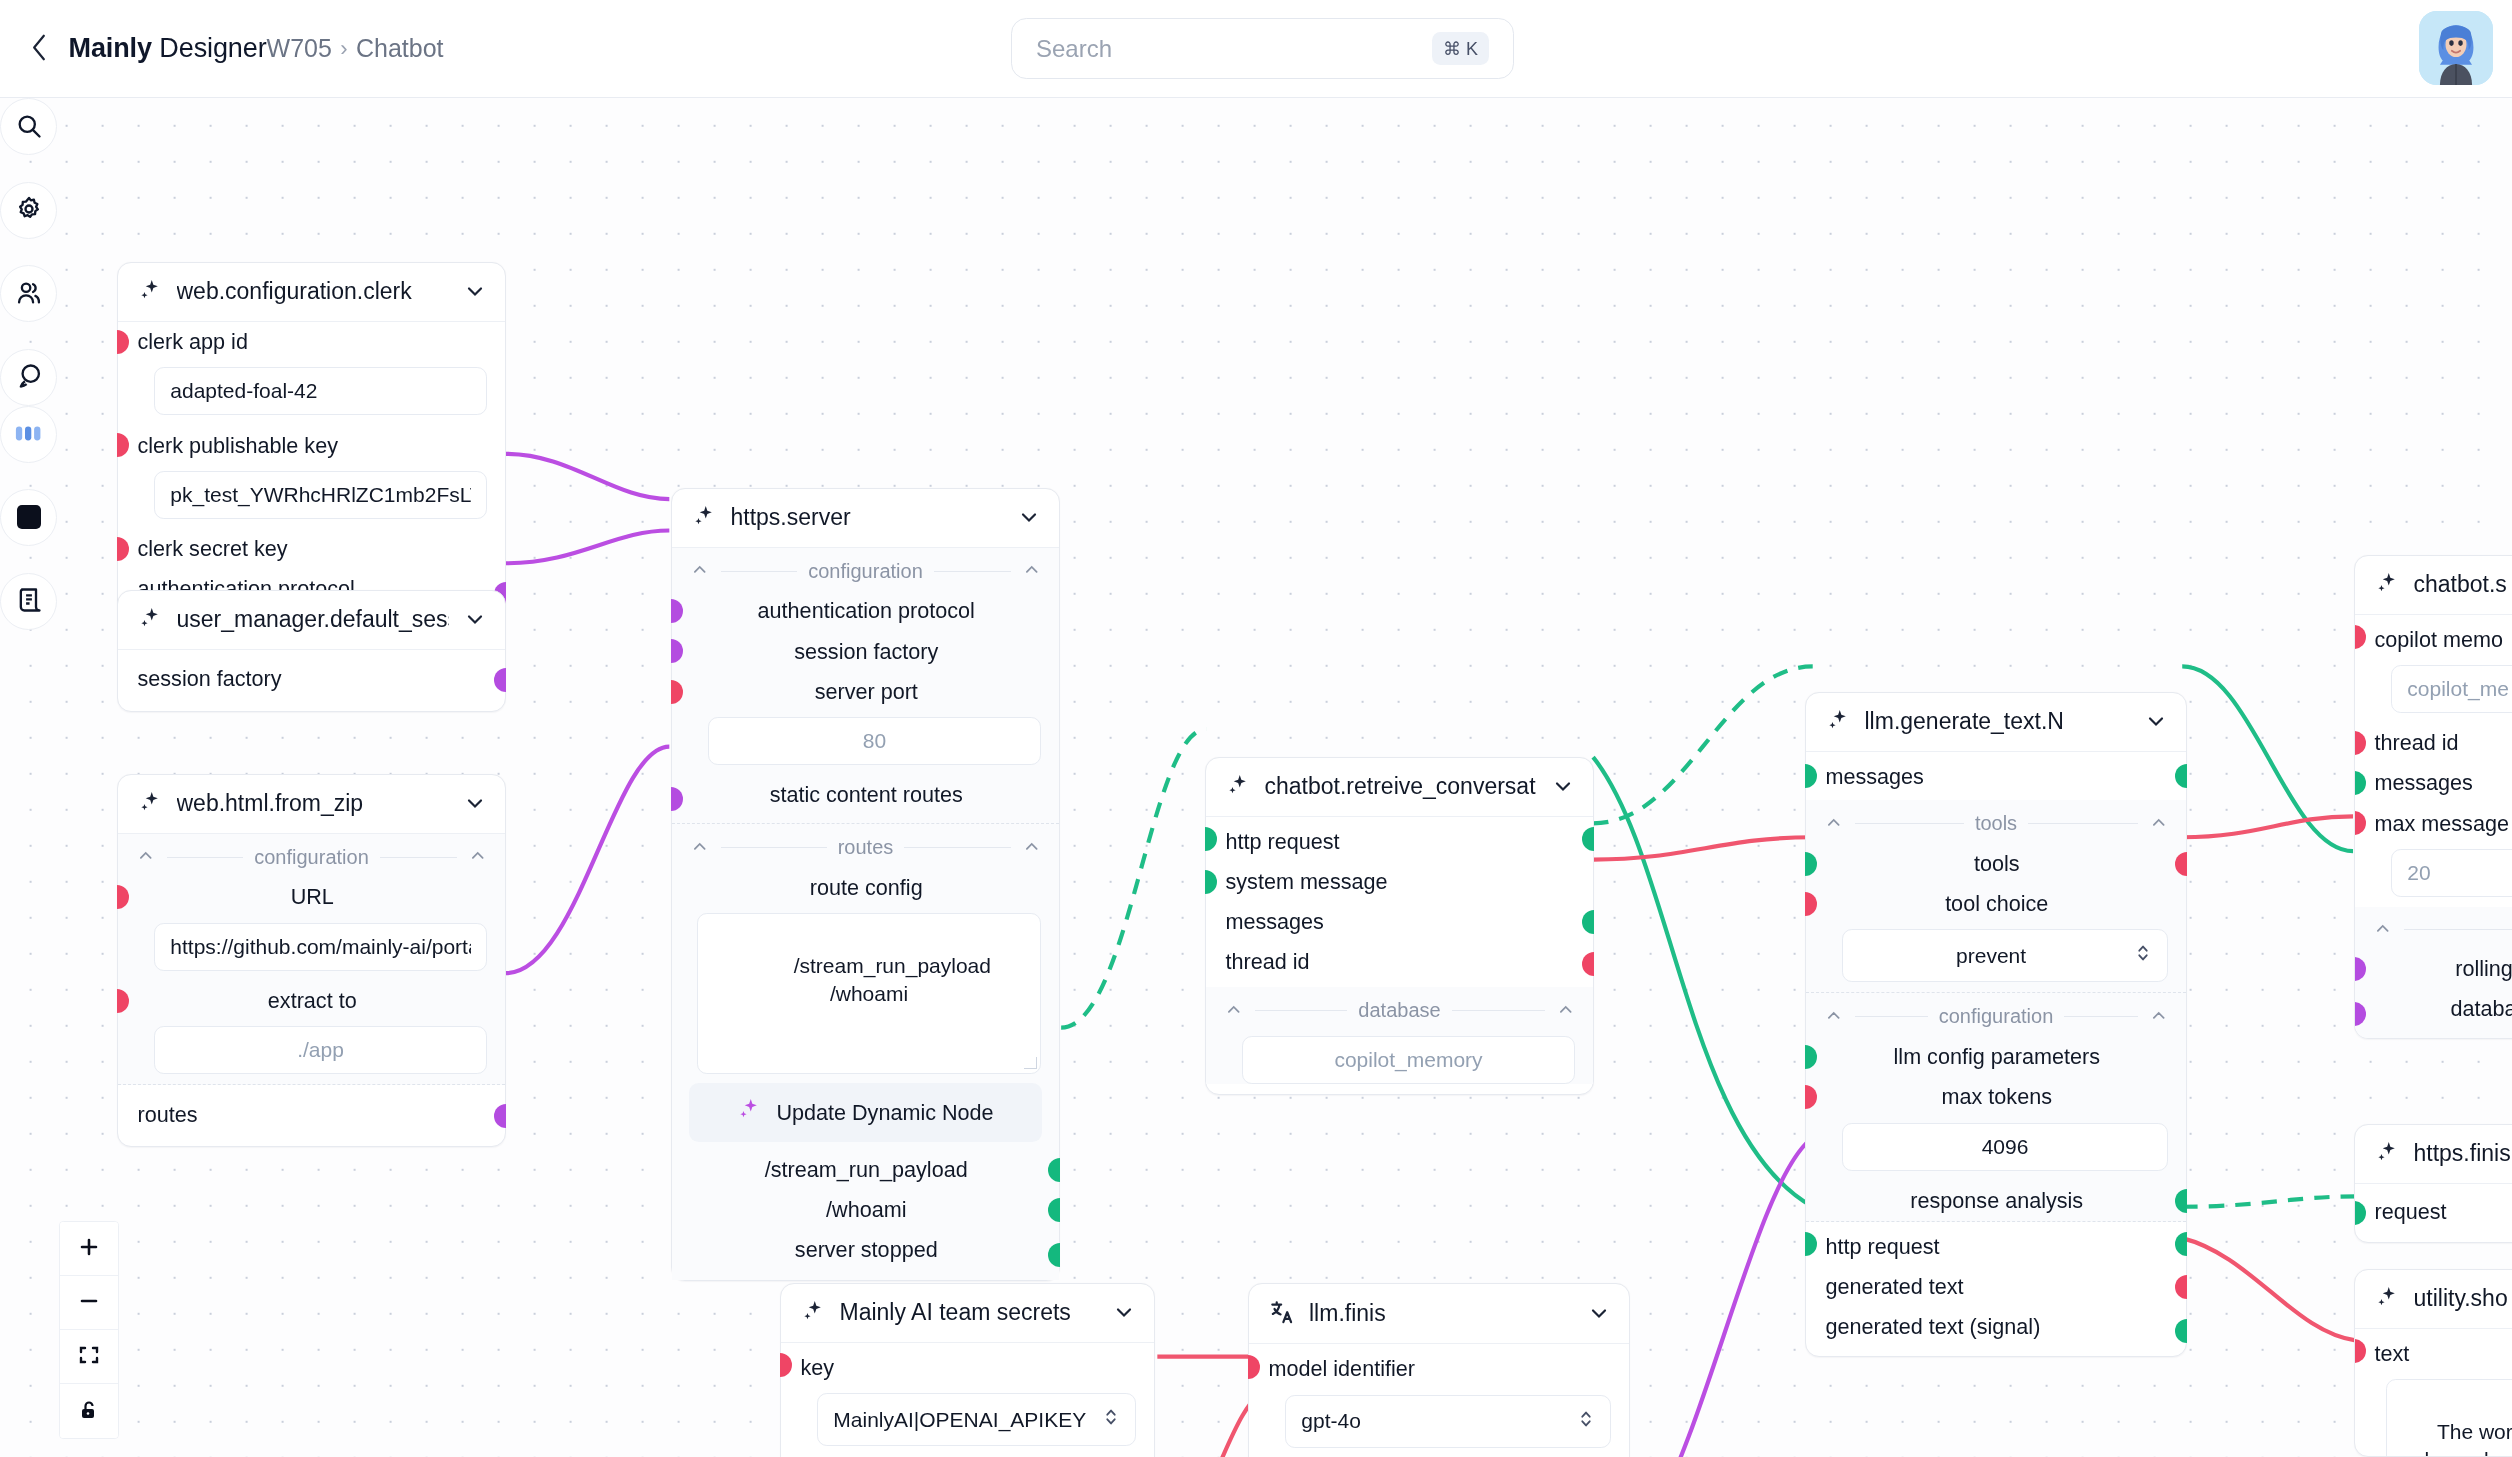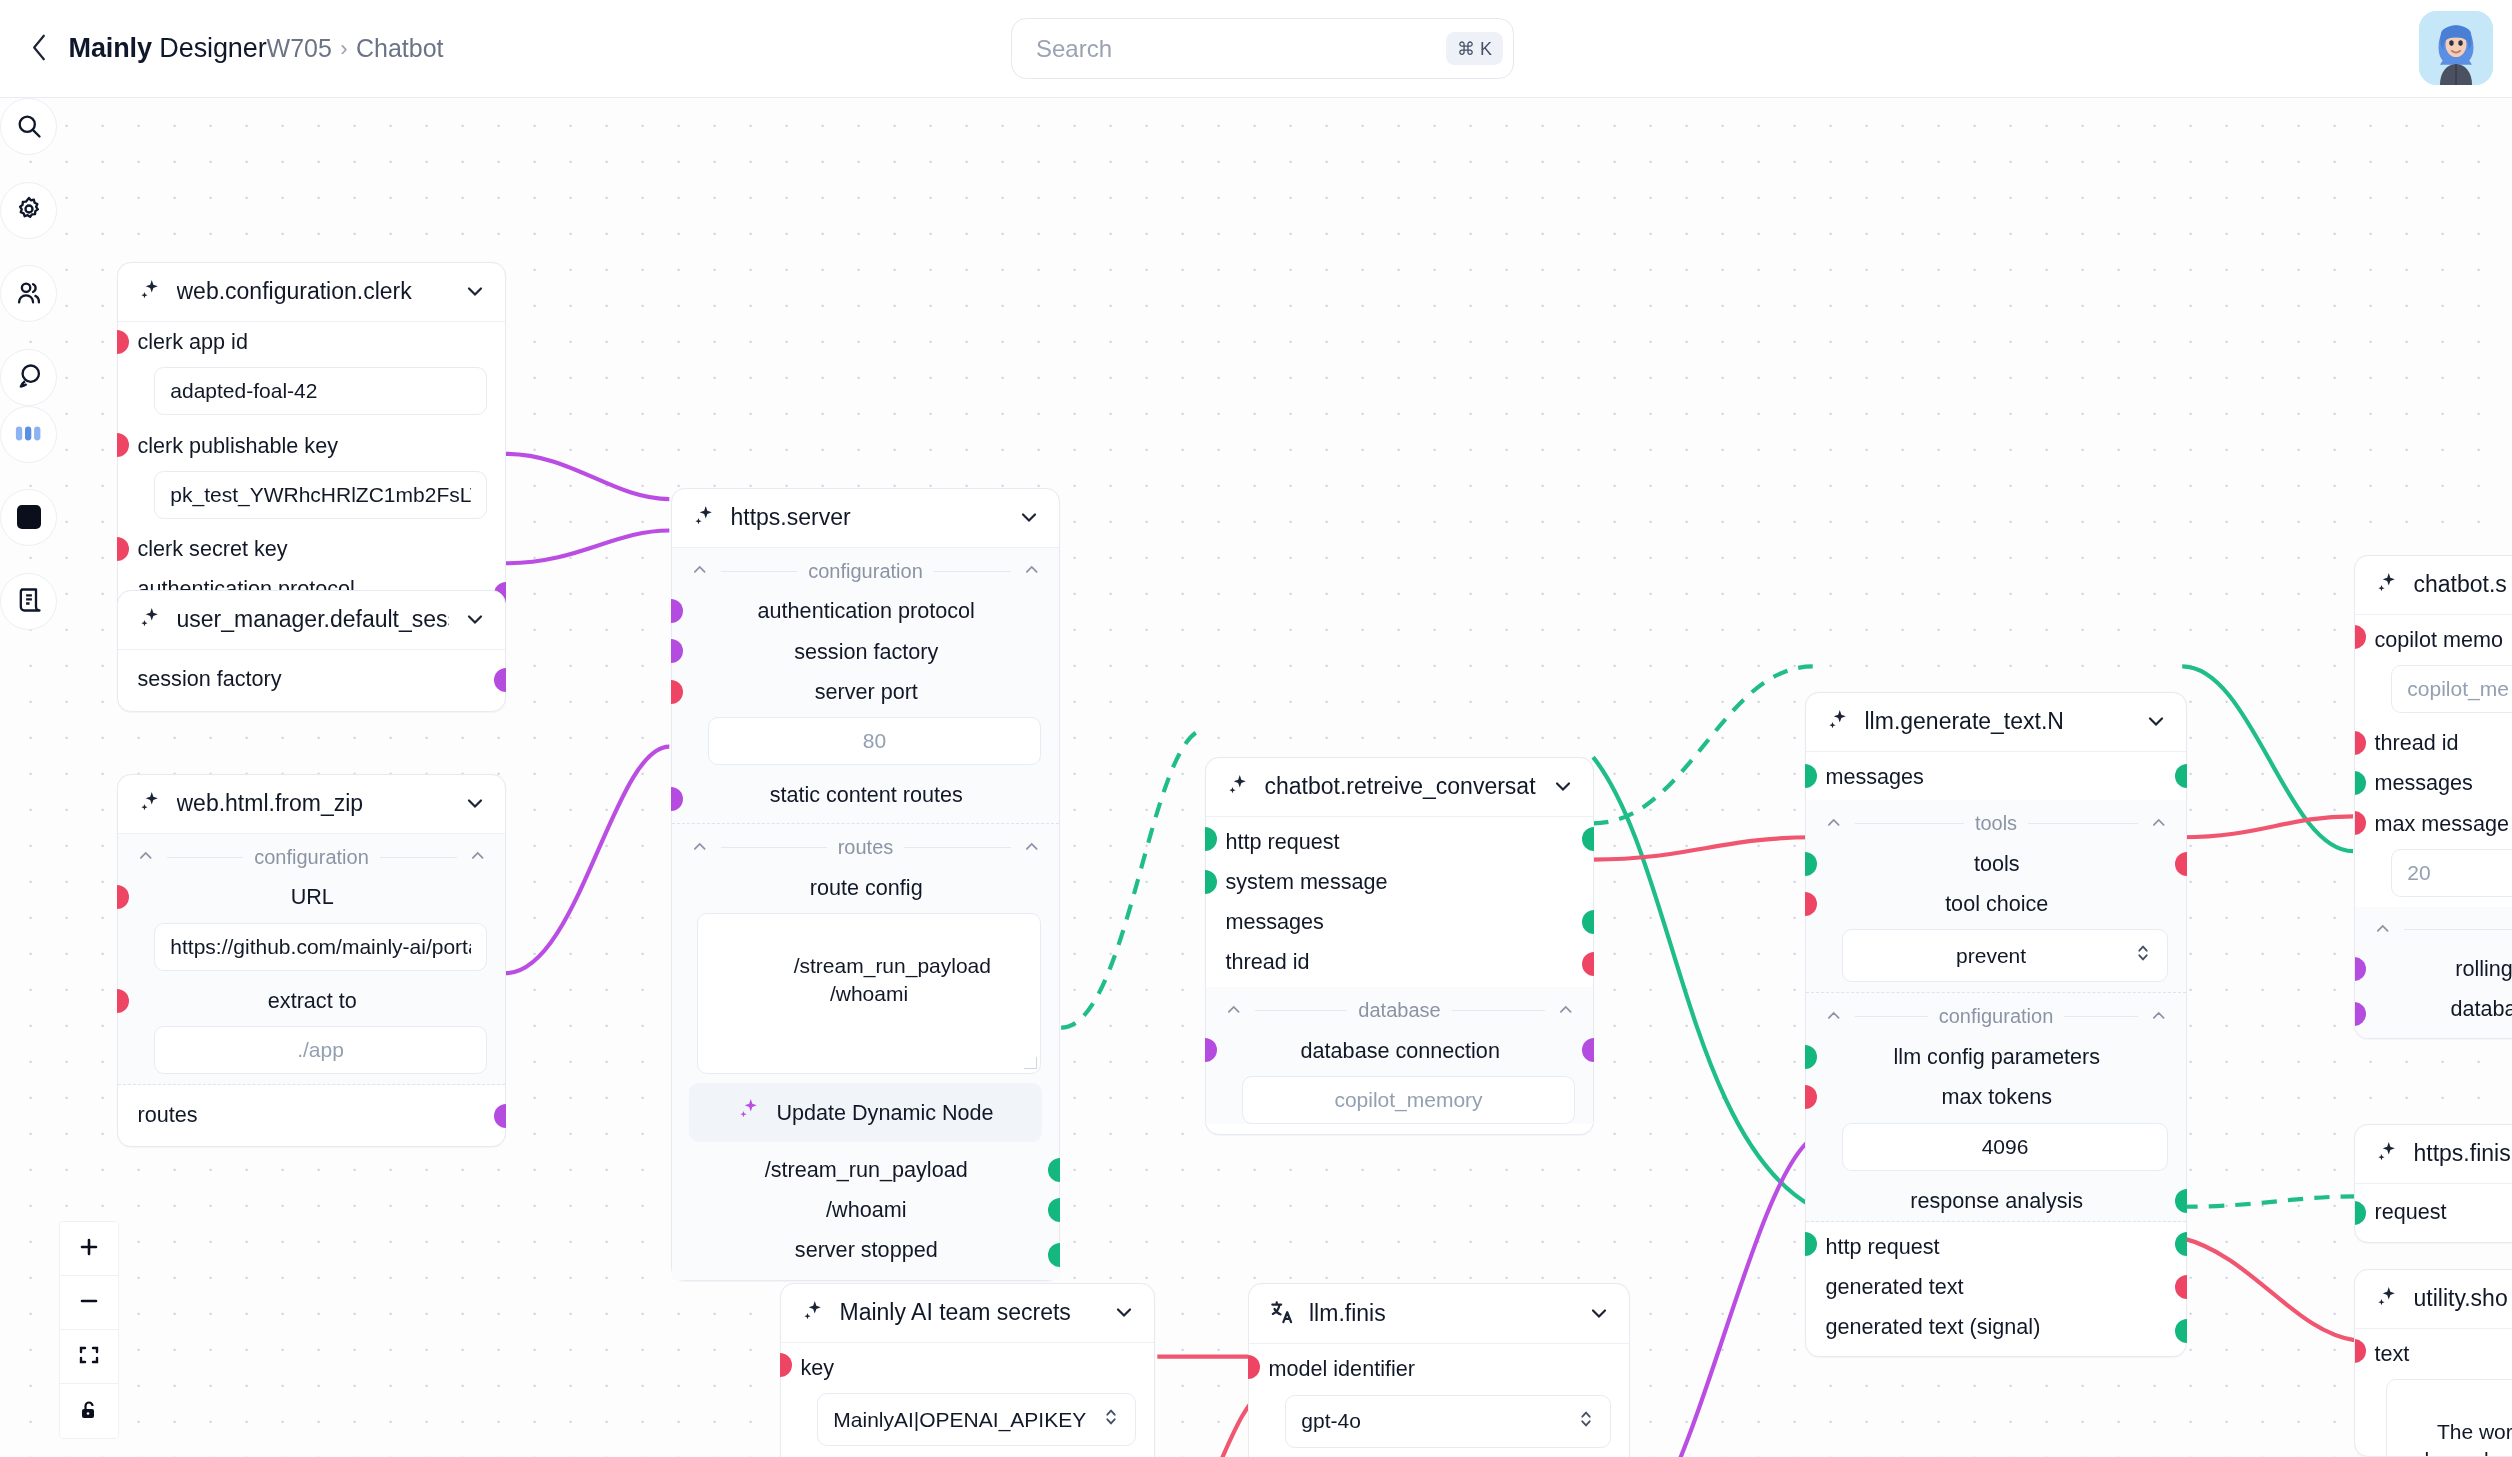--- a/index.html
+++ b/index.html
@@ -32,21 +32,21 @@
   .crumbs .sep { color: #9aa2b1; font-size: 22px; }
 
   #searchwrap {
     position: absolute; left: 1011px; top: 18px;
     width: 503px; height: 61px;
   }
   #searchbox {
     width: 100%; height: 100%;
     border: 0.7px solid #e4e8ef; border-radius: 15.3px;
     background: #fff; display: flex; align-items: center;
-    padding: 0 10px 0 24px;
+    padding: 0 24px 0 24px;
   }
   #searchinput {
     flex: 1; border: 0; outline: 0; font-size: 24px;
     color: #0f172a; font-family: inherit; background: transparent;
   }
   #searchinput::placeholder { color: #9aa3b2; }
   .kbd {
     background: #eef2f8; color: #4a5costume; color: #475067;
     border-radius: 8.4px; padding: 5.6px 11px; font-size: 18px;
     display: flex; align-items: center; gap: 5.6px; white-space: nowrap;
@@ -599,25 +599,20 @@
         </span>
         <span class="hr"></span>
         <span class="lbl">database</span>
         <span class="hr"></span>
         <span>
           <svg width="19.5" height="19.5" viewBox="0 0 24 24" fill="none" stroke="#8b94a5" stroke-width="2.2" stroke-linecap="round">
               <path d="M6 14.5l6-6 6 6"></path>
             </svg>
         </span>
       </div>
-      <div class="row">
-        <span class="port l" style="background:#b44ce0"></span>
-        <span>database connection</span>
-        <span class="port r" style="background:#b44ce0"></span>
-      </div>
       <div class="field ph">
         <span class="txt">copilot_memory</span>
       </div>
     </div>
   </div>
 
   <div class="node" style="left:1805px; top:594px; width:382px;">
     <div class="node-head">
       <span>
         <svg width="25" height="25" viewBox="0 0 24 24" fill="#1b2335">

